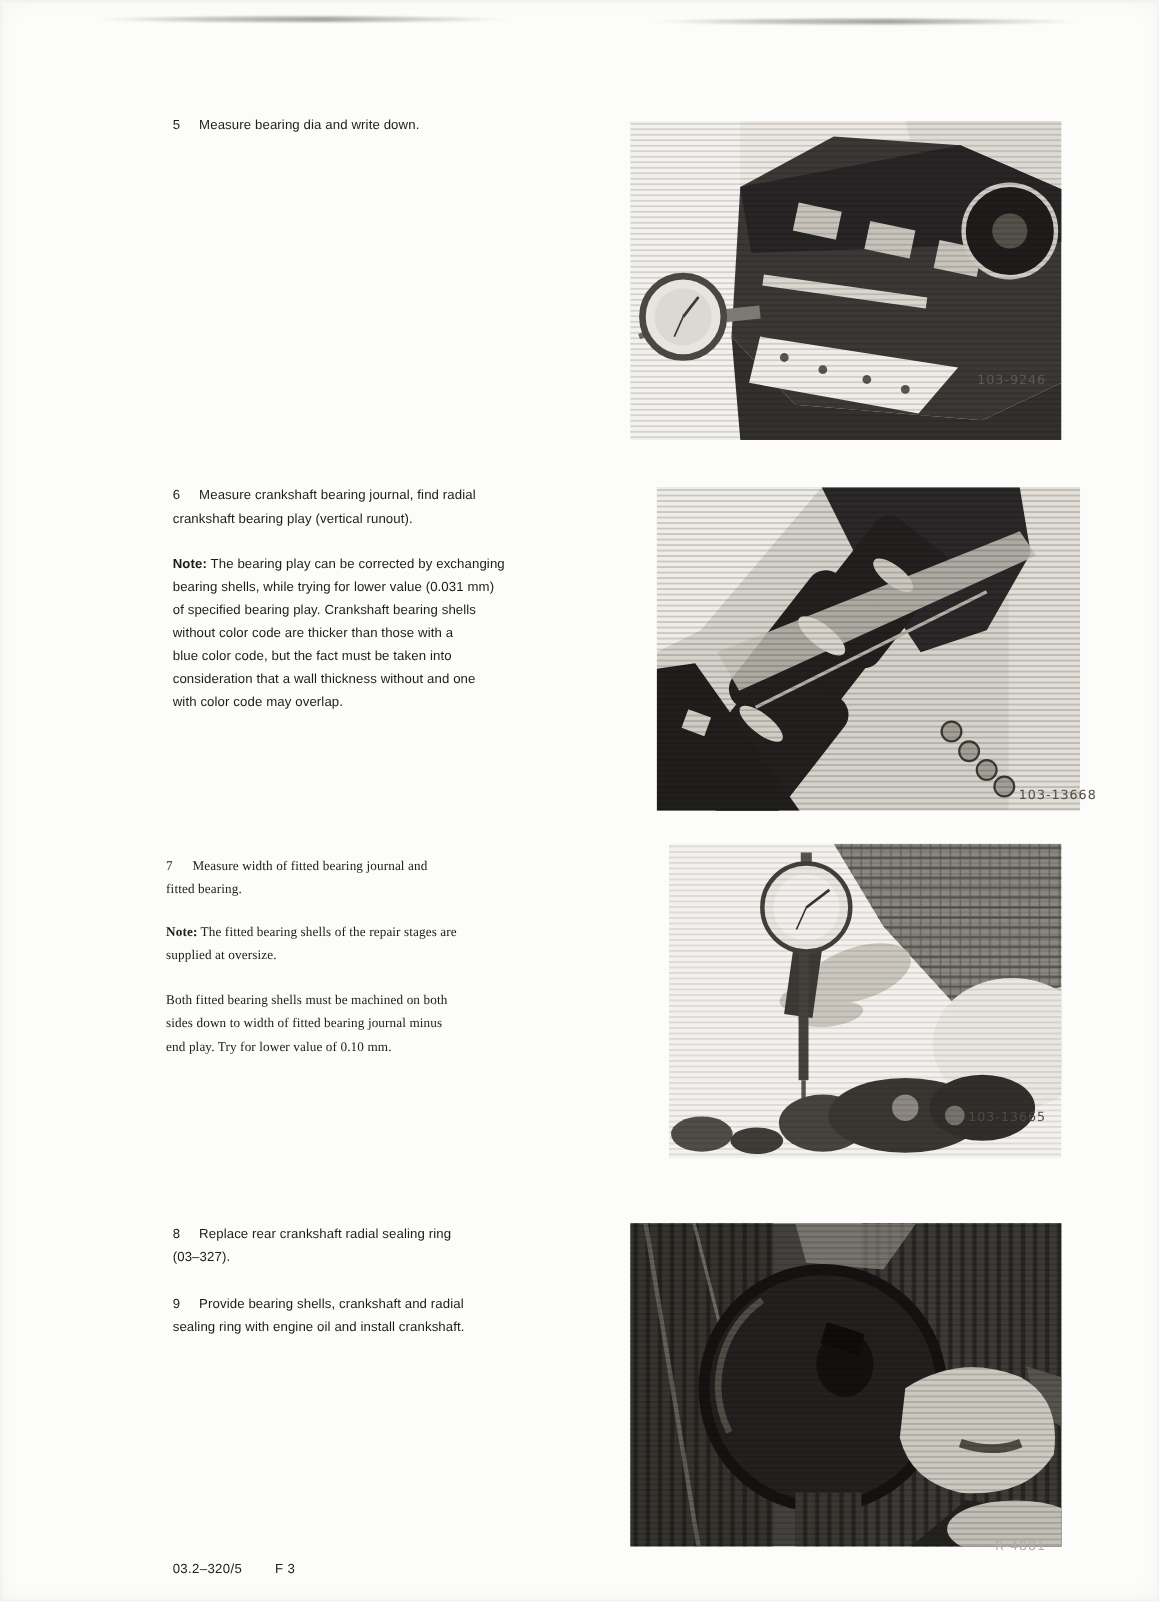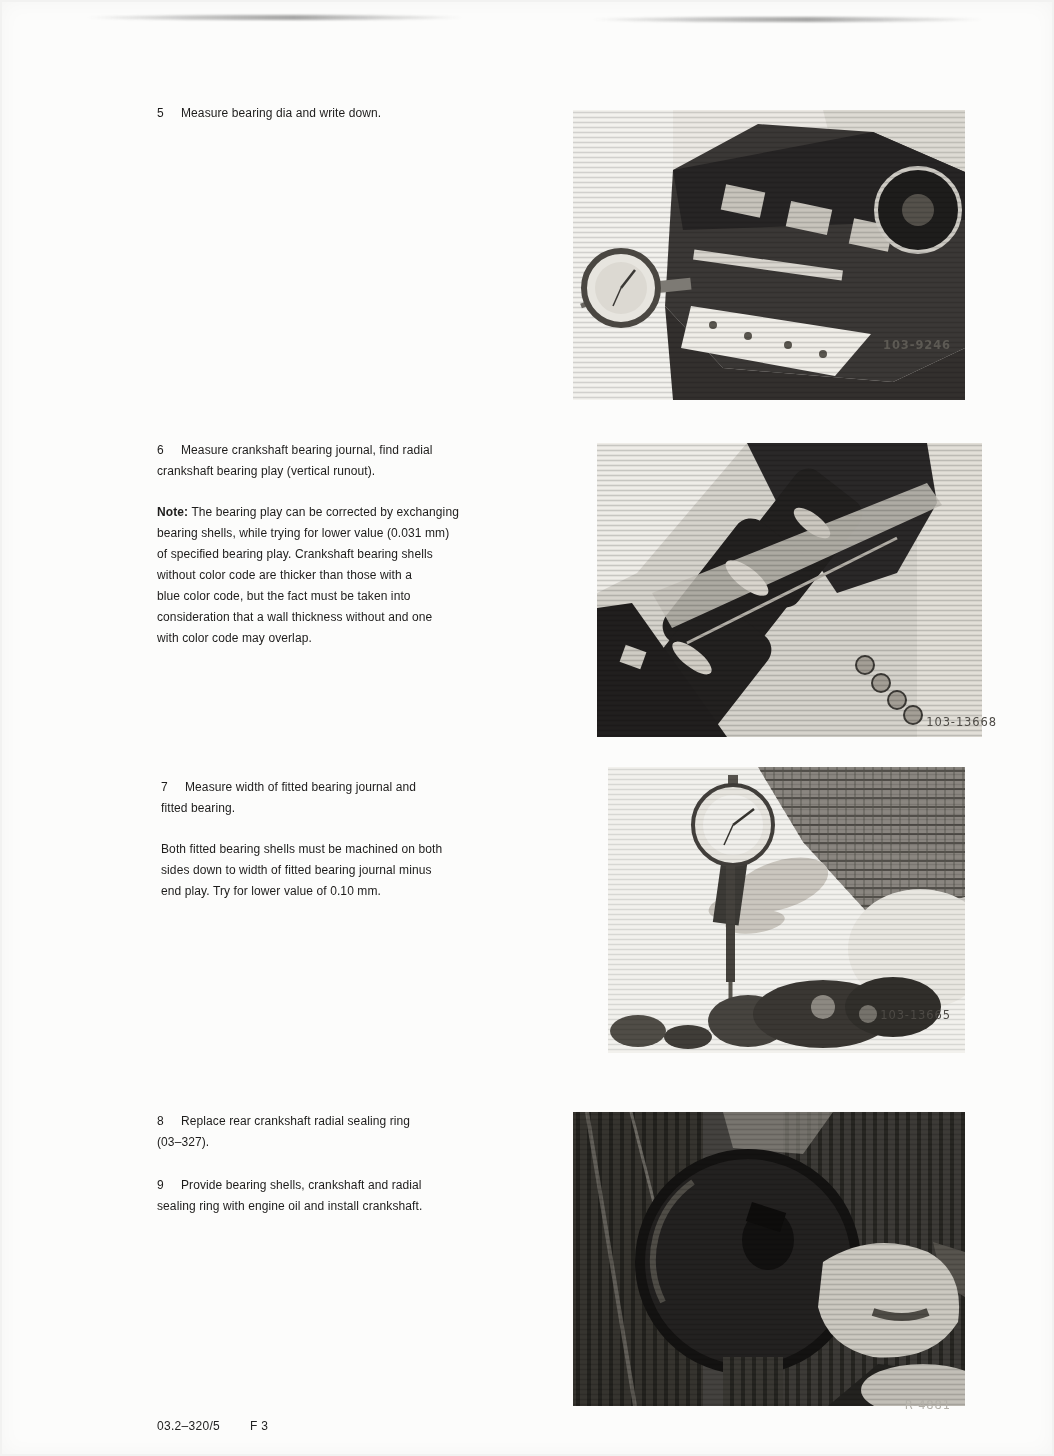--- a/index.html
+++ b/index.html
@@ -46,21 +46,21 @@
 
 <div class="page">
 
   <div class="smudge" style="left:85px; top:15px; width:380px;"></div>
   <div class="smudge" style="left:590px; top:17px; width:395px;"></div>
 
   <div class="txtblock" style="left:157px; top:103px;">
     <p class="para"><span class="num">5</span><span class="t">Measure bearing dia and write down.</span></p>
   </div>
 
-  <figure class="photo" style="left:573px; top:110px; width:392px; height:250px;font-weight:bold;">
+  <figure class="photo" style="left:573px; top:110px; width:392px; height:250px;">
     <svg width="392" height="290" viewBox="0 0 392 290">
       <defs>
         <pattern id="ht1" width="5" height="5" patternUnits="userSpaceOnUse">
           <line x1="0" y1="2.5" x2="5" y2="2.5" stroke="#000" stroke-width="1.6" opacity="0.28"></line>
         </pattern>
       </defs>
       <rect width="392" height="290" fill="#ece9e4"></rect>
       <rect width="100" height="290" fill="#f3f2ee"></rect>
       <polygon points="250,0 392,0 392,70 260,40" fill="#dedbd4"></polygon>
       <polygon points="100,60 185,14 300,22 392,62 392,238 320,272 150,258 92,196" fill="#3b3836"></polygon>
@@ -133,23 +133,25 @@
         <circle cx="268" cy="222" r="9"></circle>
           <circle cx="284" cy="240" r="9"></circle>
         <circle cx="300" cy="257" r="9"></circle>
           <circle cx="316" cy="272" r="9"></circle>
       </g>
       <rect width="385" height="294" fill="url(#ht2)" opacity="0.55"></rect>
     </svg>
     <figcaption class="cap cap-mid">103-13668</figcaption>
   </figure>
 
-  <div class="txtblock" style="left:161px; top:777px;">
+  <div class="txtblock" style="left:151px; top:777px;font-family:Liberation Serif, serif;">
     <p class="para"><span class="num">7</span><span class="t">Measure width of fitted bearing journal and
 fitted bearing.</span></p>
+    <p class="para mt18"><span class="note-label">Note:</span> <span class="t">The fitted bearing shells of the repair stages are
+supplied at oversize.</span></p>
     <p class="para mt20"><span class="t">Both fitted bearing shells must be machined on both
 sides down to width of fitted bearing journal minus
 end play. Try for lower value of 0.10 mm.</span></p>
   </div>
 
   <figure class="photo" style="left:608px; top:767px; width:357px; height:263px;">
     <svg width="357" height="286" viewBox="0 0 357 286">
       <defs>
         <pattern id="ht3" width="5" height="5" patternUnits="userSpaceOnUse">
           <line x1="0" y1="2.5" x2="5" y2="2.5" stroke="#000" stroke-width="1.4" opacity="0.22"></line>

